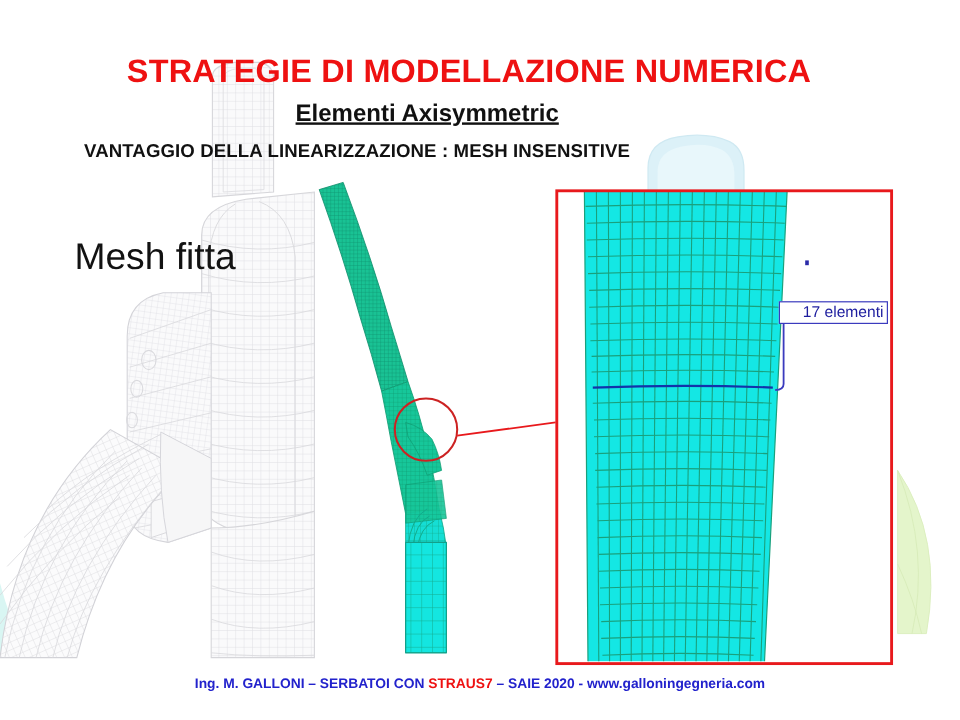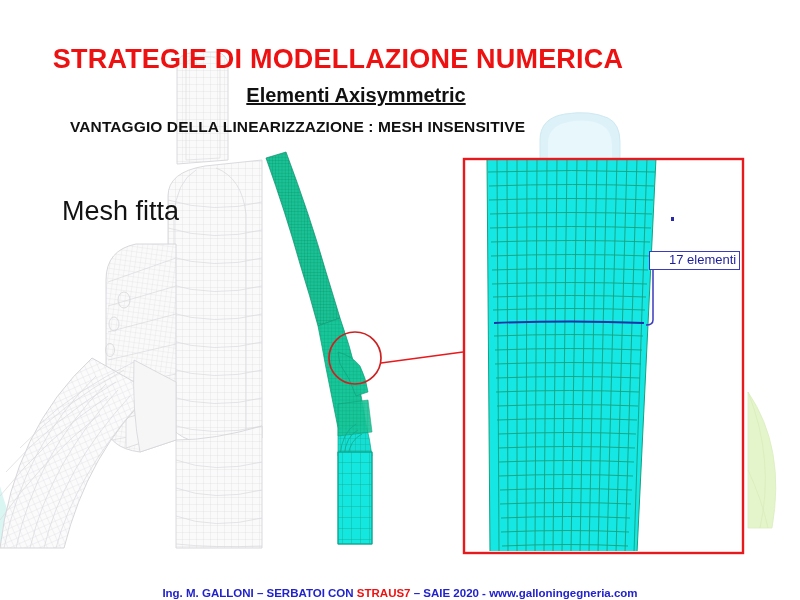--- a/index.html
+++ b/index.html
@@ -17,21 +17,21 @@
     background: #ffffff;
     overflow: hidden;
   }
 
   
   #title-main {
     position: absolute;
     left: 0;
     top: 44px;
     width: 676px;
-    text-align: center;
+    text-align: right;
     font-size: 27px;
     font-weight: bold;
     color: #ee1111;
     letter-spacing: 0.2px;
     white-space: nowrap;
     z-index: 40;
   }
   #title-sub {
     position: absolute;
     left: 0;
@@ -51,39 +51,38 @@
     font-size: 15.5px;
     font-weight: bold;
     color: #111111;
     letter-spacing: 0.1px;
     z-index: 40;
   }
   #label-mesh-fitta {
     position: absolute;
     left: 62px;
     top: 196px;
-    font-size: 27px;
+    font-size: 31px;
     font-weight: 400;
     color: #121212;
     z-index: 40;
   }
 
   
   #footer {
     position: absolute;
     left: 0;
     top: 564px;
     width: 800px;
     text-align: center;
     font-size: 11.5px;
     font-weight: bold;
     color: #2222cc;
     z-index: 40;
     white-space: nowrap;
-    margin-top: 23px;
   }
   #footer .hl { color: #ee1111; }
 
   
   .gfx {
     position: absolute;
     left: 0;
     top: 0;
     width: 800px;
     height: 600px;

